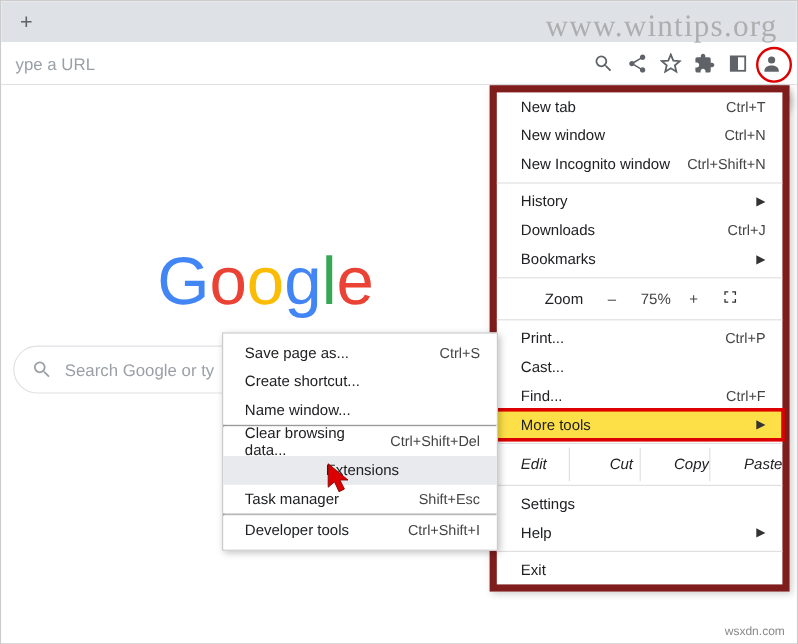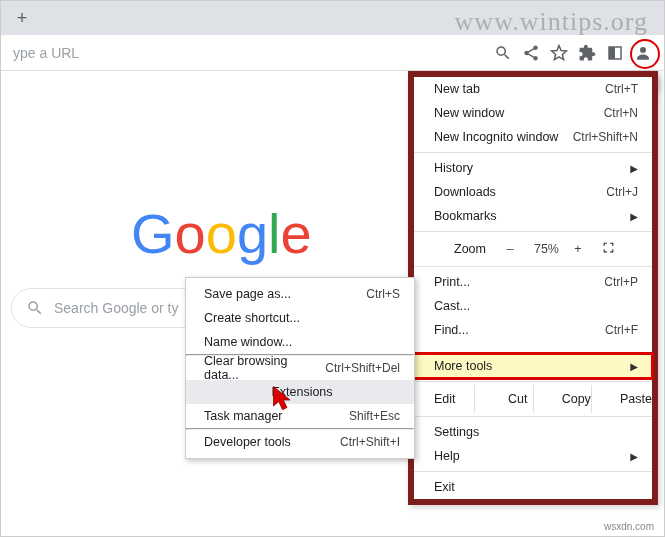--- a/index.html
+++ b/index.html
@@ -26,24 +26,24 @@
 .searchbox svg { width: 18px; height: 18px; fill: #9aa0a6; }
 
 .menu { position: absolute; top: 70px; right: 6px; width: 250px; background: #fff; border: 6px solid #7f1d1d; box-shadow: 2px 2px 6px rgba(0,0,0,.2); font-size: 12.5px; color: #202124; z-index: 30; }
 .menu-row { display: flex; justify-content: space-between; align-items: center; padding: 5px 14px 5px 20px; height: 24px; }
 .menu-row .shortcut { color: #444; font-size: 12px; }
 .menu-row .arrow { color: #333; font-size: 10px; margin-left: 6px; }
 .menu hr { border: none; border-top: 1px solid #e0e0e0; margin: 3px 0; }
 .zoom-row { display: flex; align-items: center; height: 28px; padding: 0 8px 0 40px; gap: 14px; }
 .zoom-row .zbtn { width: 20px; text-align: center; color: #444; }
 .zoom-row .full svg { width: 13px; height: 13px; fill: #333; }
-.edit-row { display: flex; height: 28px; align-items: center; }
+.edit-row { display: flex; height: 28px; align-items: center; font-style: italic; }
 .edit-row .lab { padding-left: 20px; width: 60px; }
 .edit-row .ebtn { flex: 1; text-align: center; border-left: 1px solid #e0e0e0; height: 100%; display: flex; align-items: center; justify-content: center; padding-left: 28px; }
-.menu-row.hl { background: #fef9c3; outline: 3px solid #d00; outline-offset: -1px; margin-top: 12px; }
+.menu-row.hl { background: #fde047; outline: 3px solid #d00; outline-offset: -1px; }
 
 .submenu { position: absolute; top: 276px; left: 184px; width: 230px; background: #fff; border: 1px solid #ccc; box-shadow: 2px 2px 6px rgba(0,0,0,.25); font-size: 12.5px; color: #202124; z-index: 40; padding: 4px 0; }
 .submenu .menu-row { padding: 5px 14px 5px 18px; }
 .submenu .menu-row.hov { background: #e8eaed; justify-content: center; }
 
 .cursor { position: absolute; top: 384px; left: 270px; z-index: 70; pointer-events: none; }
 .cursor svg { width: 26px; height: 30px; }
 
 .footer { position: absolute; bottom: 4px; right: 10px; font-size: 10px; color: #888; z-index: 5; }
 </style>

